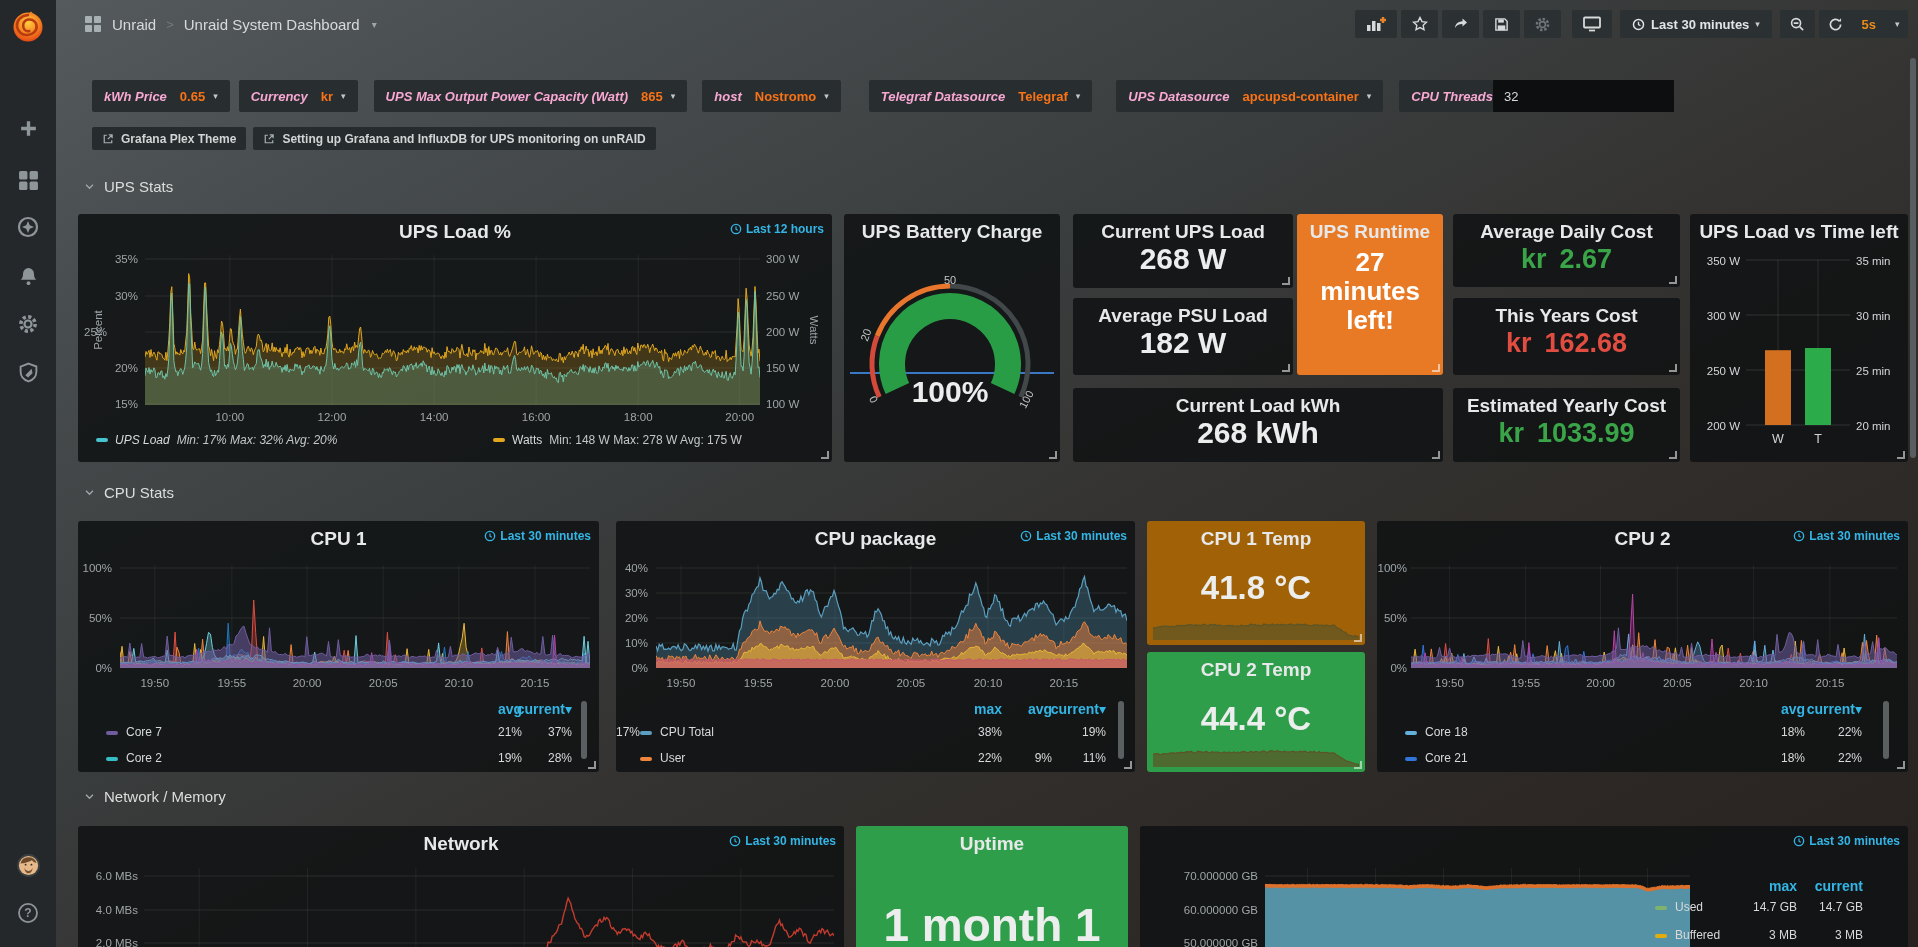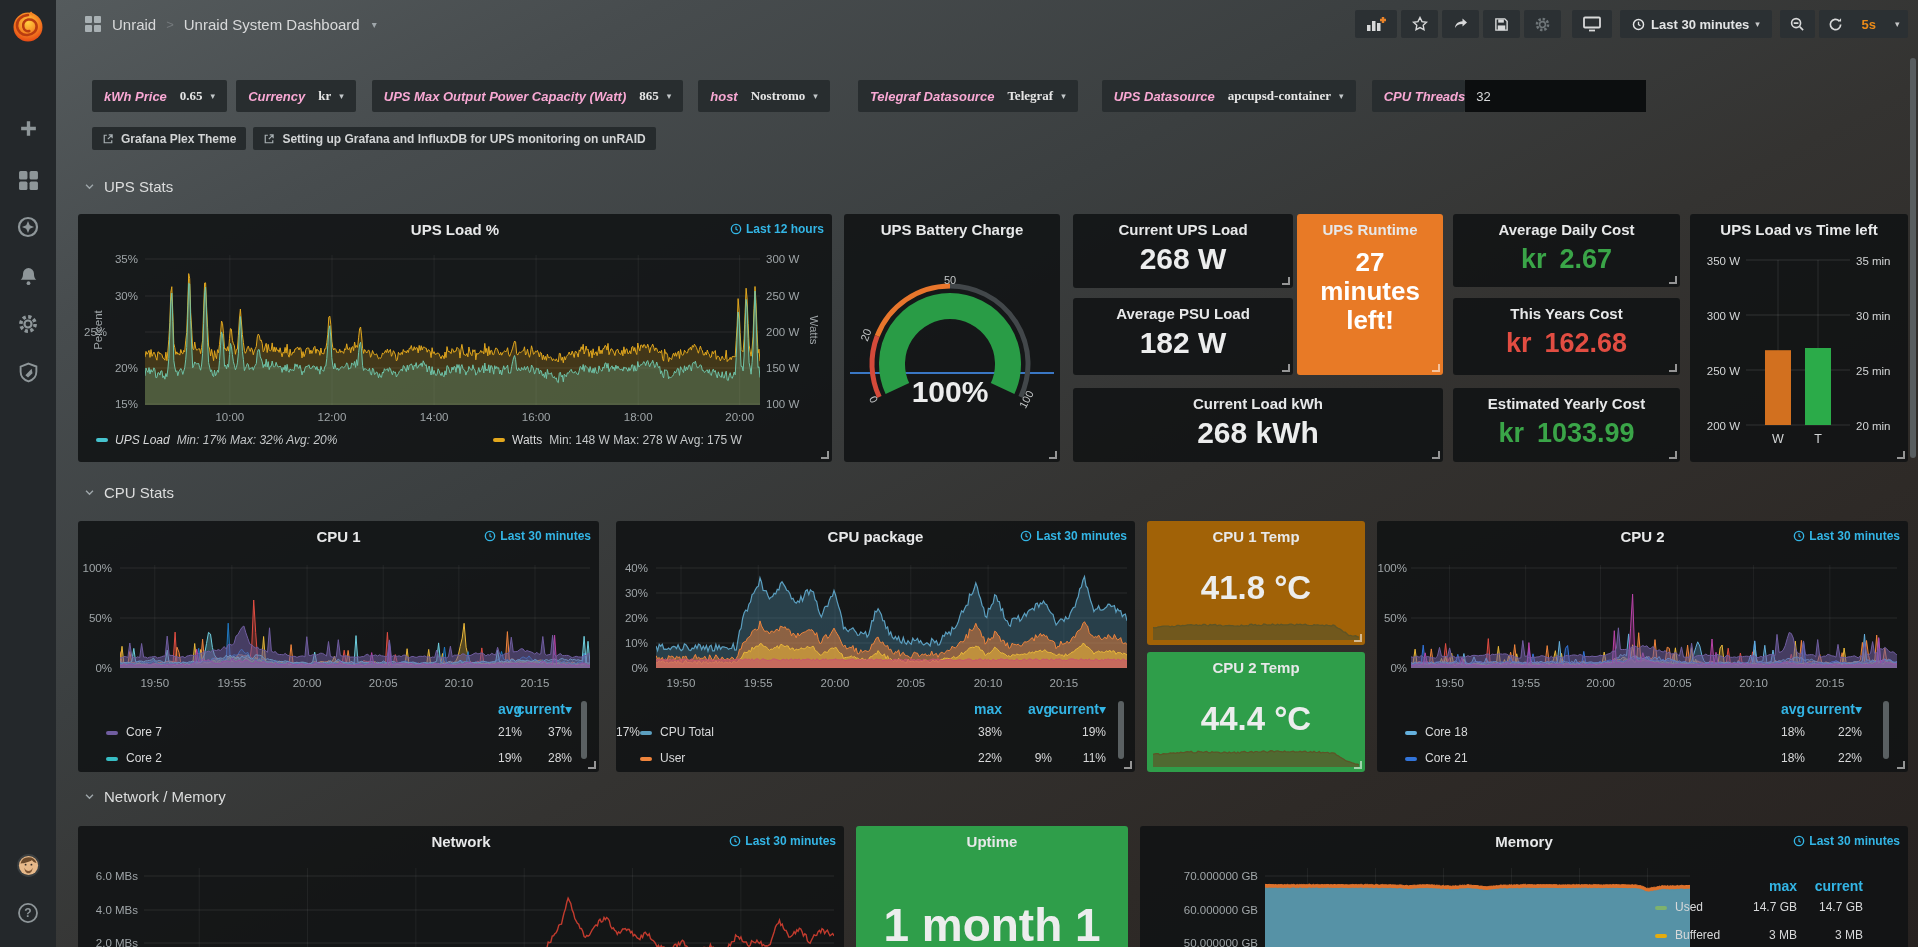--- a/index.html
+++ b/index.html
@@ -19,31 +19,31 @@
   .tbtn{width:37px;height:28px;background:#2b3033;border-radius:2px;display:flex;align-items:center;justify-content:center;cursor:pointer;}
   .tgroup{position:absolute;top:10px;display:flex;gap:4px;}
   .timepicker{position:absolute;top:10px;left:1620px;width:152px;height:28px;background:#2b3033;border-radius:2px;display:flex;align-items:center;justify-content:center;gap:6px;font-size:13px;font-weight:bold;color:#e3e4e5;cursor:pointer;}
   .refreshbox{position:absolute;top:10px;left:1819px;width:89px;height:28px;background:#2b3033;border-radius:2px;display:flex;align-items:center;justify-content:center;gap:19px;cursor:pointer;}
   .refresh-int{color:#eb8b18;font-size:13px;font-weight:bold;}
   .caret{font-size:9px;color:#c7c8c9;}
   
   .submenu{position:absolute;left:92px;top:80px;display:flex;align-items:center;}
   .vbox{height:32px;background:#282d2f;border-radius:2px;display:flex;align-items:center;padding:0 12px;font-size:13px;white-space:nowrap;cursor:pointer;}
   .vlabel{color:#f9a8d4;font-weight:bold;margin-right:13px;font-style:italic;}
-  .vvalue{color:#e5e5e5;font-weight:bold;font-family:Liberation Serif, serif;}
+  .vvalue{color:#f97316;font-weight:bold;}
   .vcaret{color:#c3c7c9;font-size:9px;margin-left:8px;}
   .vinput{width:170px;height:32px;background:#0c0e0f;border:none;color:#d8d9da;font-size:13px;padding:0 0 0 11px;font-family:inherit;outline:none;}
   .links{position:absolute;left:92px;top:127px;display:flex;gap:7px;}
   .linkbox{height:23px;background:#262b2d;border-radius:2px;display:flex;align-items:center;gap:7px;padding:0 10px;font-size:12px;font-weight:bold;color:#d2d4d5;cursor:pointer;white-space:nowrap;}
   
   .sec{position:absolute;left:84px;display:flex;align-items:center;gap:9px;color:#dcdddd;font-size:15px;cursor:pointer;}
   
   .panel{position:absolute;background:rgba(16,18,19,0.87);border-radius:3px;}
   .panel::after{content:"";position:absolute;right:3px;bottom:3px;width:6px;height:6px;border-right:2px solid rgba(255,255,255,0.55);border-bottom:2px solid rgba(255,255,255,0.55);}
-  .ptitle{position:absolute;top:7px;left:0;right:0;text-align:center;font-size:15px;font-weight:bold;color:#e7e8e9;cursor:pointer;}
+  .ptitle{position:absolute;top:7px;left:0;right:0;text-align:center;font-size:19px;font-weight:bold;color:#e7e8e9;cursor:pointer;}
   .time-ind{position:absolute;top:8px;right:8px;display:flex;align-items:center;gap:4px;color:#33b5e5;font-size:12px;font-weight:bold;cursor:pointer;}
   .plotwrap{position:absolute;left:0;top:0;right:0;bottom:0;}
   .tick{position:absolute;font-size:11.5px;color:#9fa5a8;line-height:14px;white-space:nowrap;}
   .lgd-head{position:absolute;font-size:14px;font-weight:bold;color:#33b5e5;}
   .lgd-name{position:absolute;font-size:12px;color:#d8d9da;}
   .lgd-val{position:absolute;font-size:12px;color:#d8d9da;}
   .lgd-mark{position:absolute;width:12px;height:4px;border-radius:2px;}
   .lgd-scroll{position:absolute;width:6px;background:#5a6062;border-radius:3px;}
   .g-legend{position:absolute;display:flex;align-items:center;gap:7px;font-size:12px;white-space:nowrap;}
   .lgd-mark2{width:12px;height:4px;border-radius:2px;display:inline-block;}
@@ -671,21 +671,20 @@
       </svg>
     </div>
 </div>
 
 <div class="panel stat" id="p-uptime" style="background: rgb(47, 158, 74);">
   <div class="ptitle">Uptime</div>
   <div class="stat-value val-uptime">1 month 1</div>
 </div>
 
 <div class="panel" id="p-memory">
-  <div class="ptitle">Memory</div>
   <div class="time-ind">
     <svg width="12" height="12" viewBox="0 0 16 16">
         <circle cx="8" cy="8" r="6.2" fill="none" stroke="currentColor" stroke-width="1.8"></circle>
         <path d="M8 4.6V8.2L10.4 9.6" fill="none" stroke="currentColor" stroke-width="1.6"></path>
       </svg>
     <span>Last 30 minutes</span>
   </div>
   <div class="plotwrap" id="c-mem">
       <div class="tick" style="left: 0px; top: 43px; width: 118px; text-align: right;">70.000000 GB</div>
       <div class="tick" style="left: 0px; top: 77px; width: 118px; text-align: right;">60.000000 GB</div>

